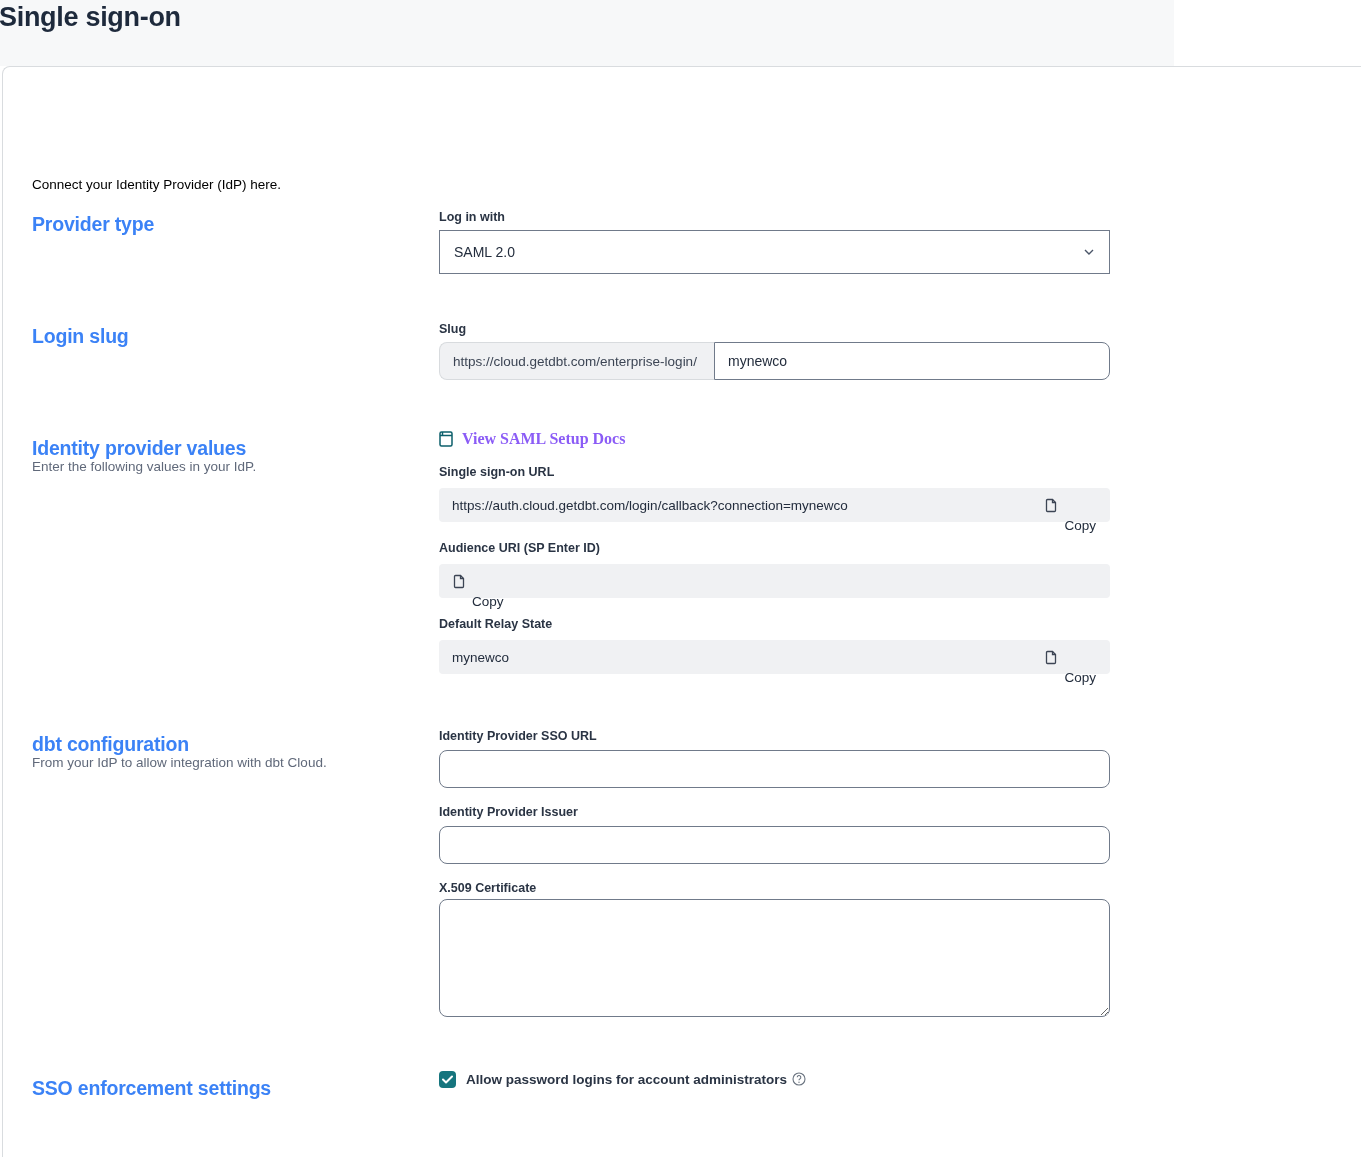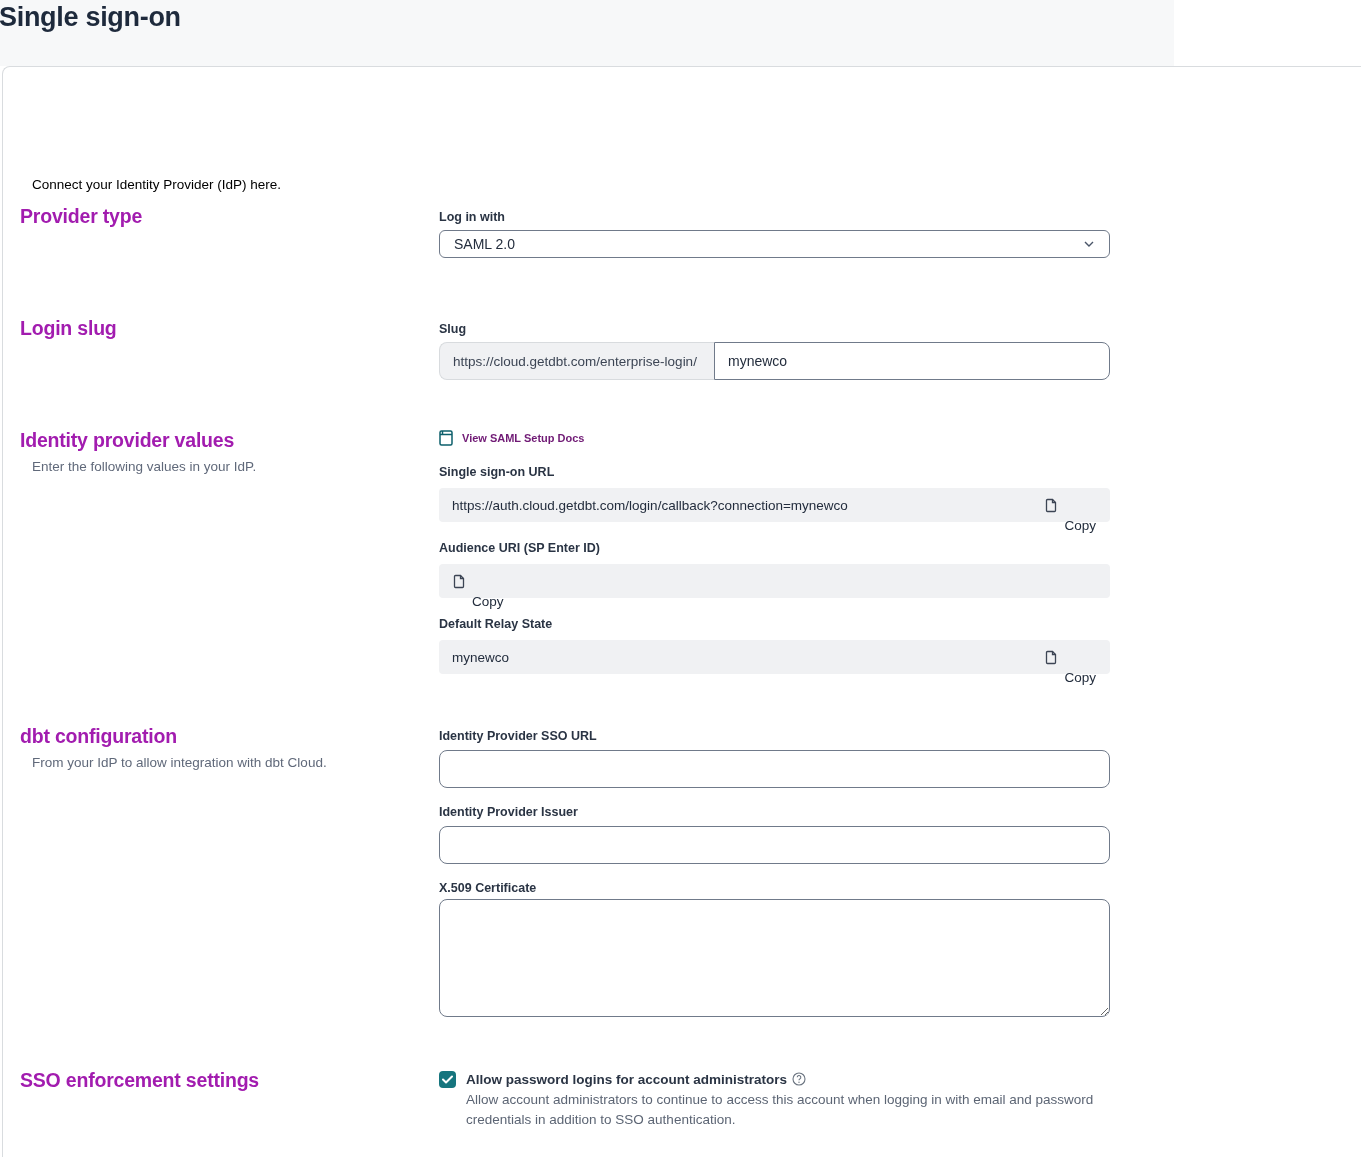--- a/index.html
+++ b/index.html
@@ -12,43 +12,43 @@
   .page-title { position:absolute; left:-1px; top:2px; font-size:27px; font-weight:700; color:#1e2a3c; letter-spacing:-0.3px; }
 
   
   .card { position:absolute; left:2px; top:66px; width:1359px; height:1091px; background:#ffffff;
           border-top:1px solid #d9dcdf; border-left:1px solid #d9dcdf; border-top-left-radius:8px; }
 
   .abs { position:absolute; }
 
   .intro { left:32px; top:133px; font-size:13.5px; color:#000000;margin-top:44px; }
 
-  .section-heading { left:20px; font-size:19.5px; font-weight:700; color:#a21caf; letter-spacing:-0.2px; }
+  .section-heading { left:32px; font-size:19.5px; font-weight:700; color:#3b82f6; letter-spacing:-0.2px;margin-top:8px; }
   .section-sub { left:32px; font-size:13.5px; color:#60697a; }
 
   .field-label { left:439px; font-size:12.5px; font-weight:700; color:#2a3444; }
 
   
-  .select-box { left:439px; top:230px; width:671px; height:28px; background:#fff;
-                border:1px solid #707a8a; border-radius:6px; display:flex; align-items:center;
+  .select-box { left:439px; top:230px; width:671px; height:44px; background:#fff;
+                border:1px solid #707a8a; border-radius:0; display:flex; align-items:center;
                 padding:0 14px; cursor:pointer; }
   .select-value { font-size:14px; color:#232d3d; flex:1; }
   .chevron { width:12px; height:8px; color:#4a5568; }
 
   
   .slug-row { left:439px; top:342px; width:671px; height:38px; display:flex; }
   .slug-prefix { width:275px; background:#f0f1f3; border:1px solid #d8dbde; border-right:none;
                  border-radius:8px 0 0 8px; display:flex; align-items:center; padding:0 13px;
                  font-size:13.5px; color:#3c4554; white-space:nowrap; }
   .slug-input { flex:1; border:1px solid #707a8a; border-radius:0 8px 8px 0; font-size:14px;
                 color:#232d3d; padding:0 13px; outline:none; font-family:"Liberation Sans", sans-serif; background:#fff; }
 
   
   .docs-link { left:439px; top:430px; display:flex; align-items:center; gap:9px; cursor:pointer; }
-  .docs-link .link-text { font-size:11px; font-weight:700; color:#701a75; }
+  .docs-link .link-text { font-size:16px; font-weight:700; color:#8b5cf6;font-family:Liberation Serif, serif; }
 
   
   .copy-row { left:439px; width:671px; height:34px; background:#f0f1f3; border-radius:4px;
               display:flex; align-items:center; }
   .copy-value { flex:1; padding:0 13px; font-size:13.5px; color:#232d3d; white-space:nowrap; overflow:hidden; }
   .copy-btn { display:flex; align-items:center; gap:7px; padding:0 14px; height:100%; cursor:pointer; }
   .copy-btn span { font-size:13.5px; color:#232d3d;margin-top:40px; }
 
   
   .text-input { left:439px; width:671px; height:38px; border:1px solid #707a8a; border-radius:8px;
@@ -162,15 +162,14 @@
         </svg>
     </div>
     <div>
       <span class="check-label">Allow password logins for account administrators</span><span class="help-icon"><svg width="14" height="14" viewBox="0 0 14 14" fill="none" stroke="#6b7480" stroke-width="1.1">
             <circle cx="7" cy="7" r="6"></circle>
             <path d="M5.2 5.3 a1.8 1.8 0 1 1 2.6 1.6 c-.6.3-.8.7-.8 1.3"></path>
             <circle cx="7" cy="10.3" r="0.7" fill="#6b7480" stroke="none"></circle>
           </svg></span>
     </div>
   </div>
-  <div class="abs check-desc">Allow account administrators to continue to access this account when logging in with email and password credentials in addition to SSO authentication.</div>
 
 </div>
 
 </body></html>

